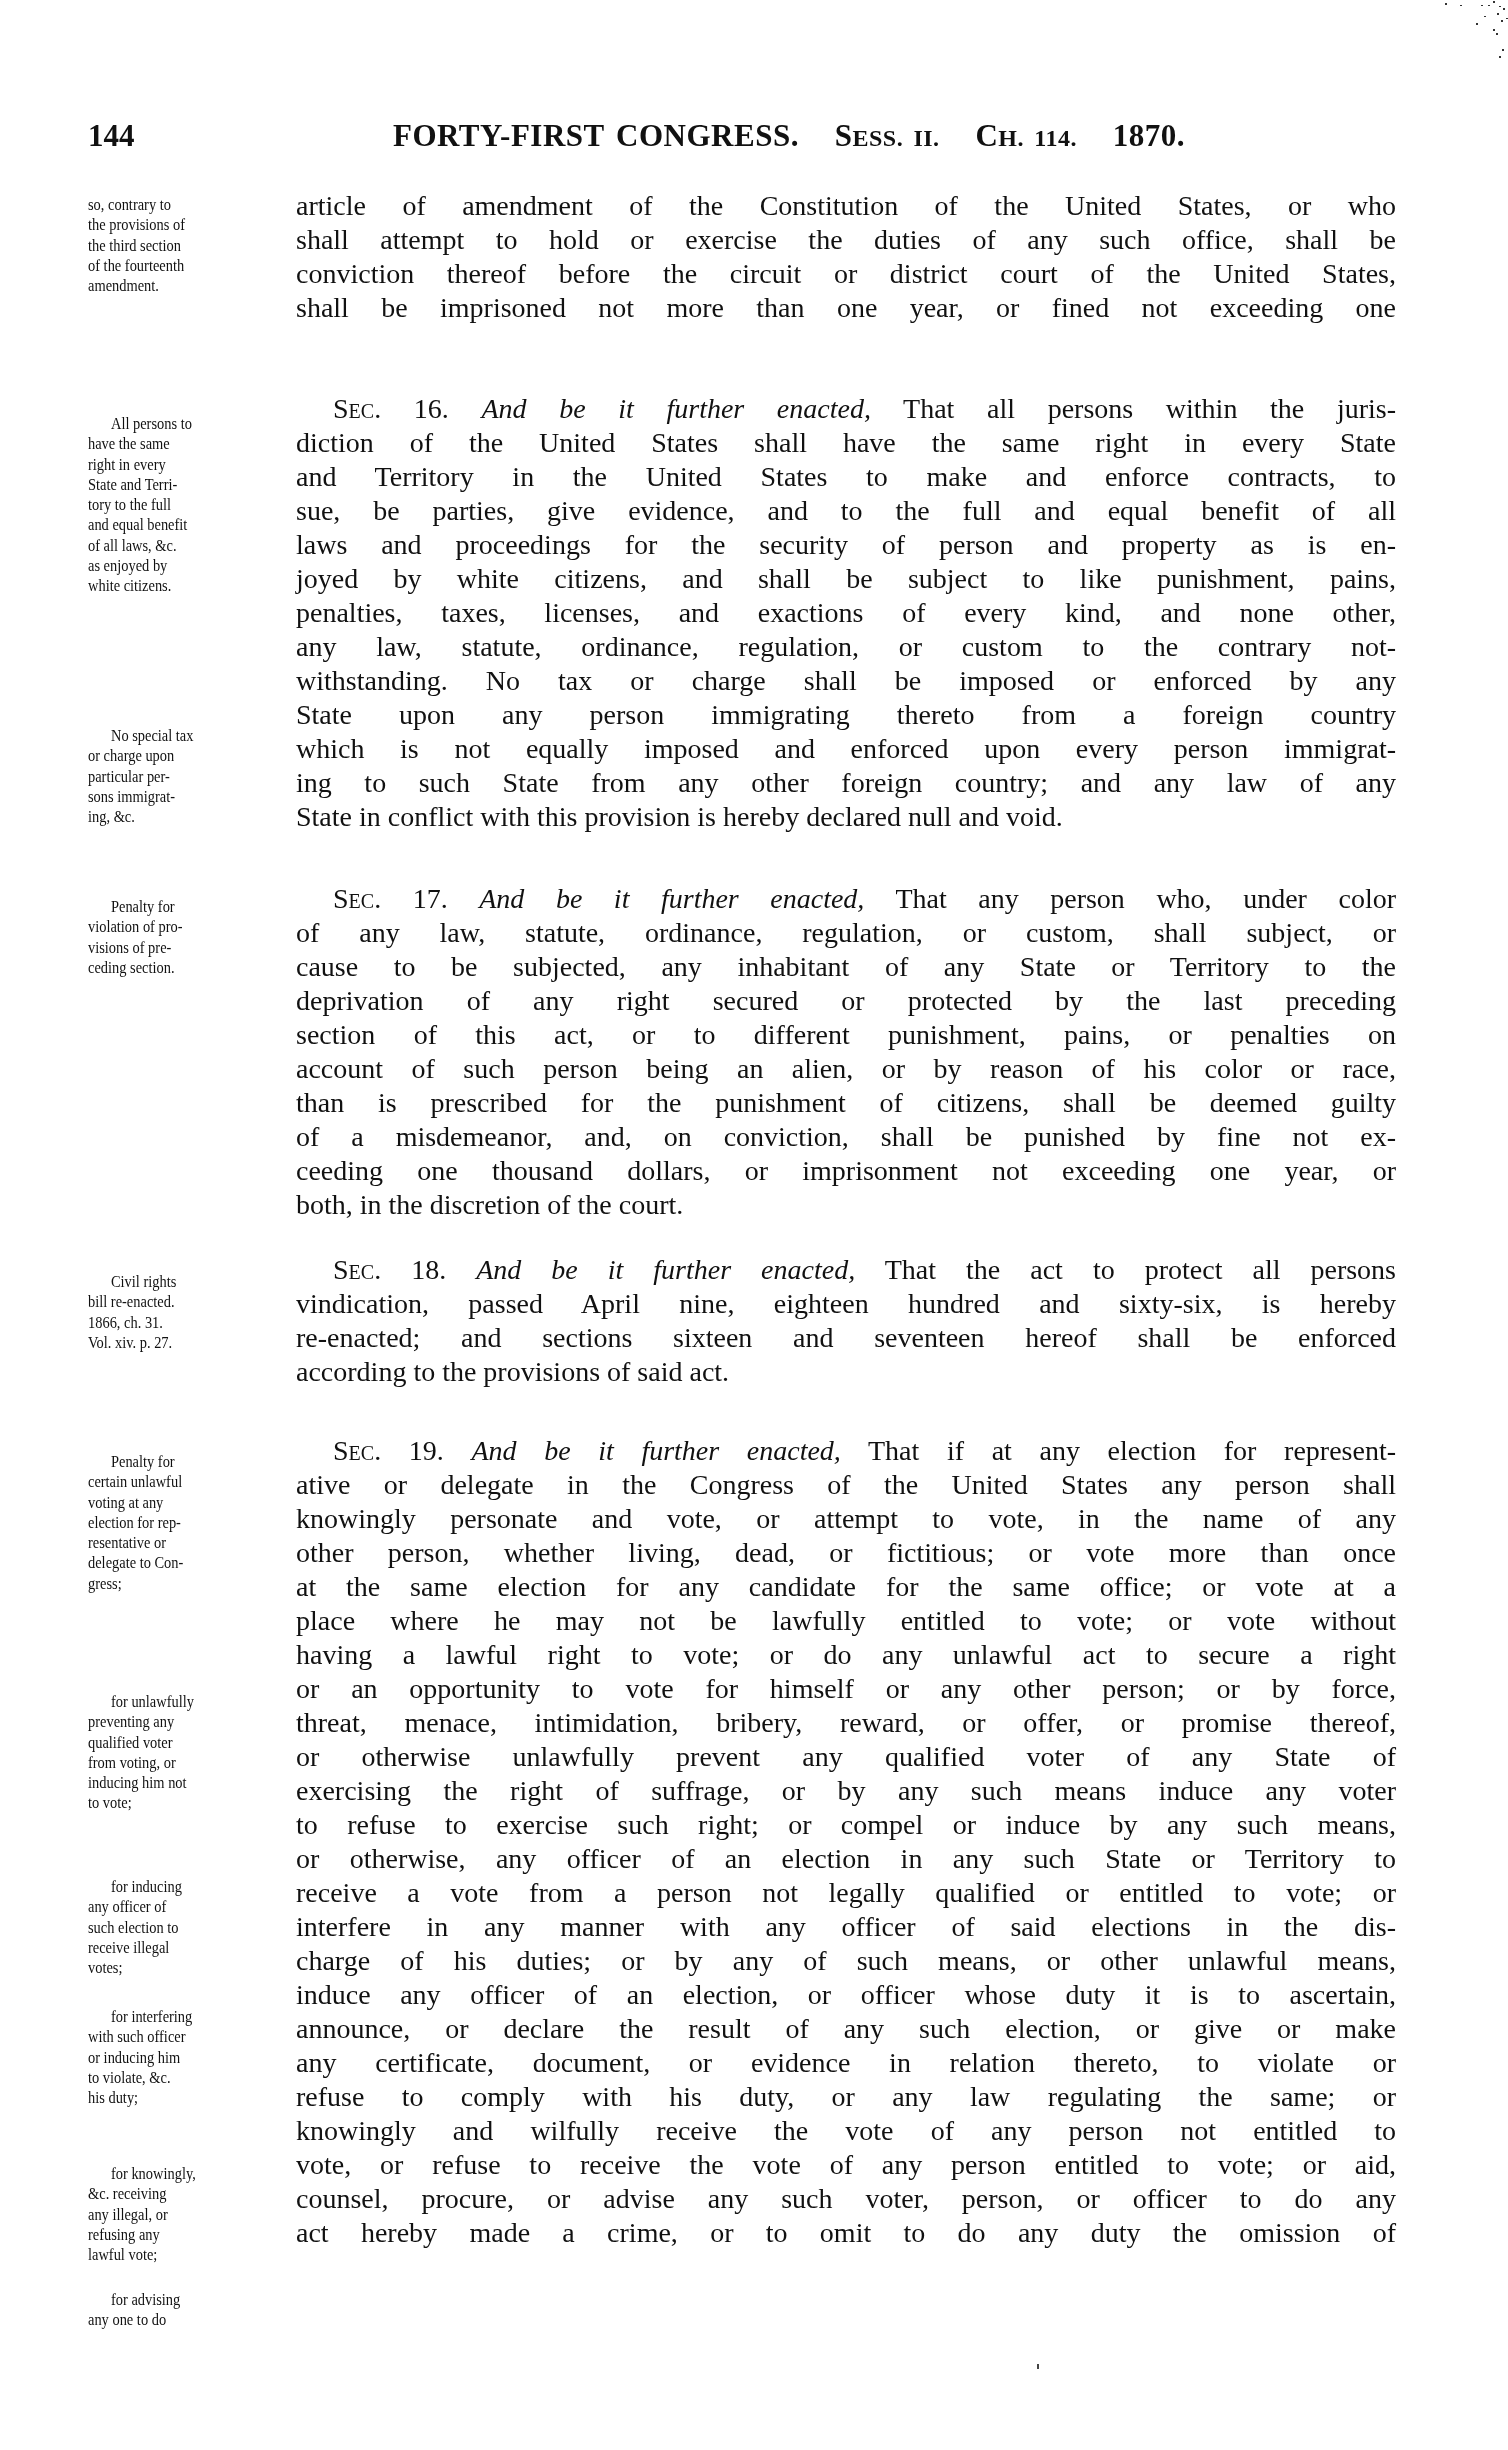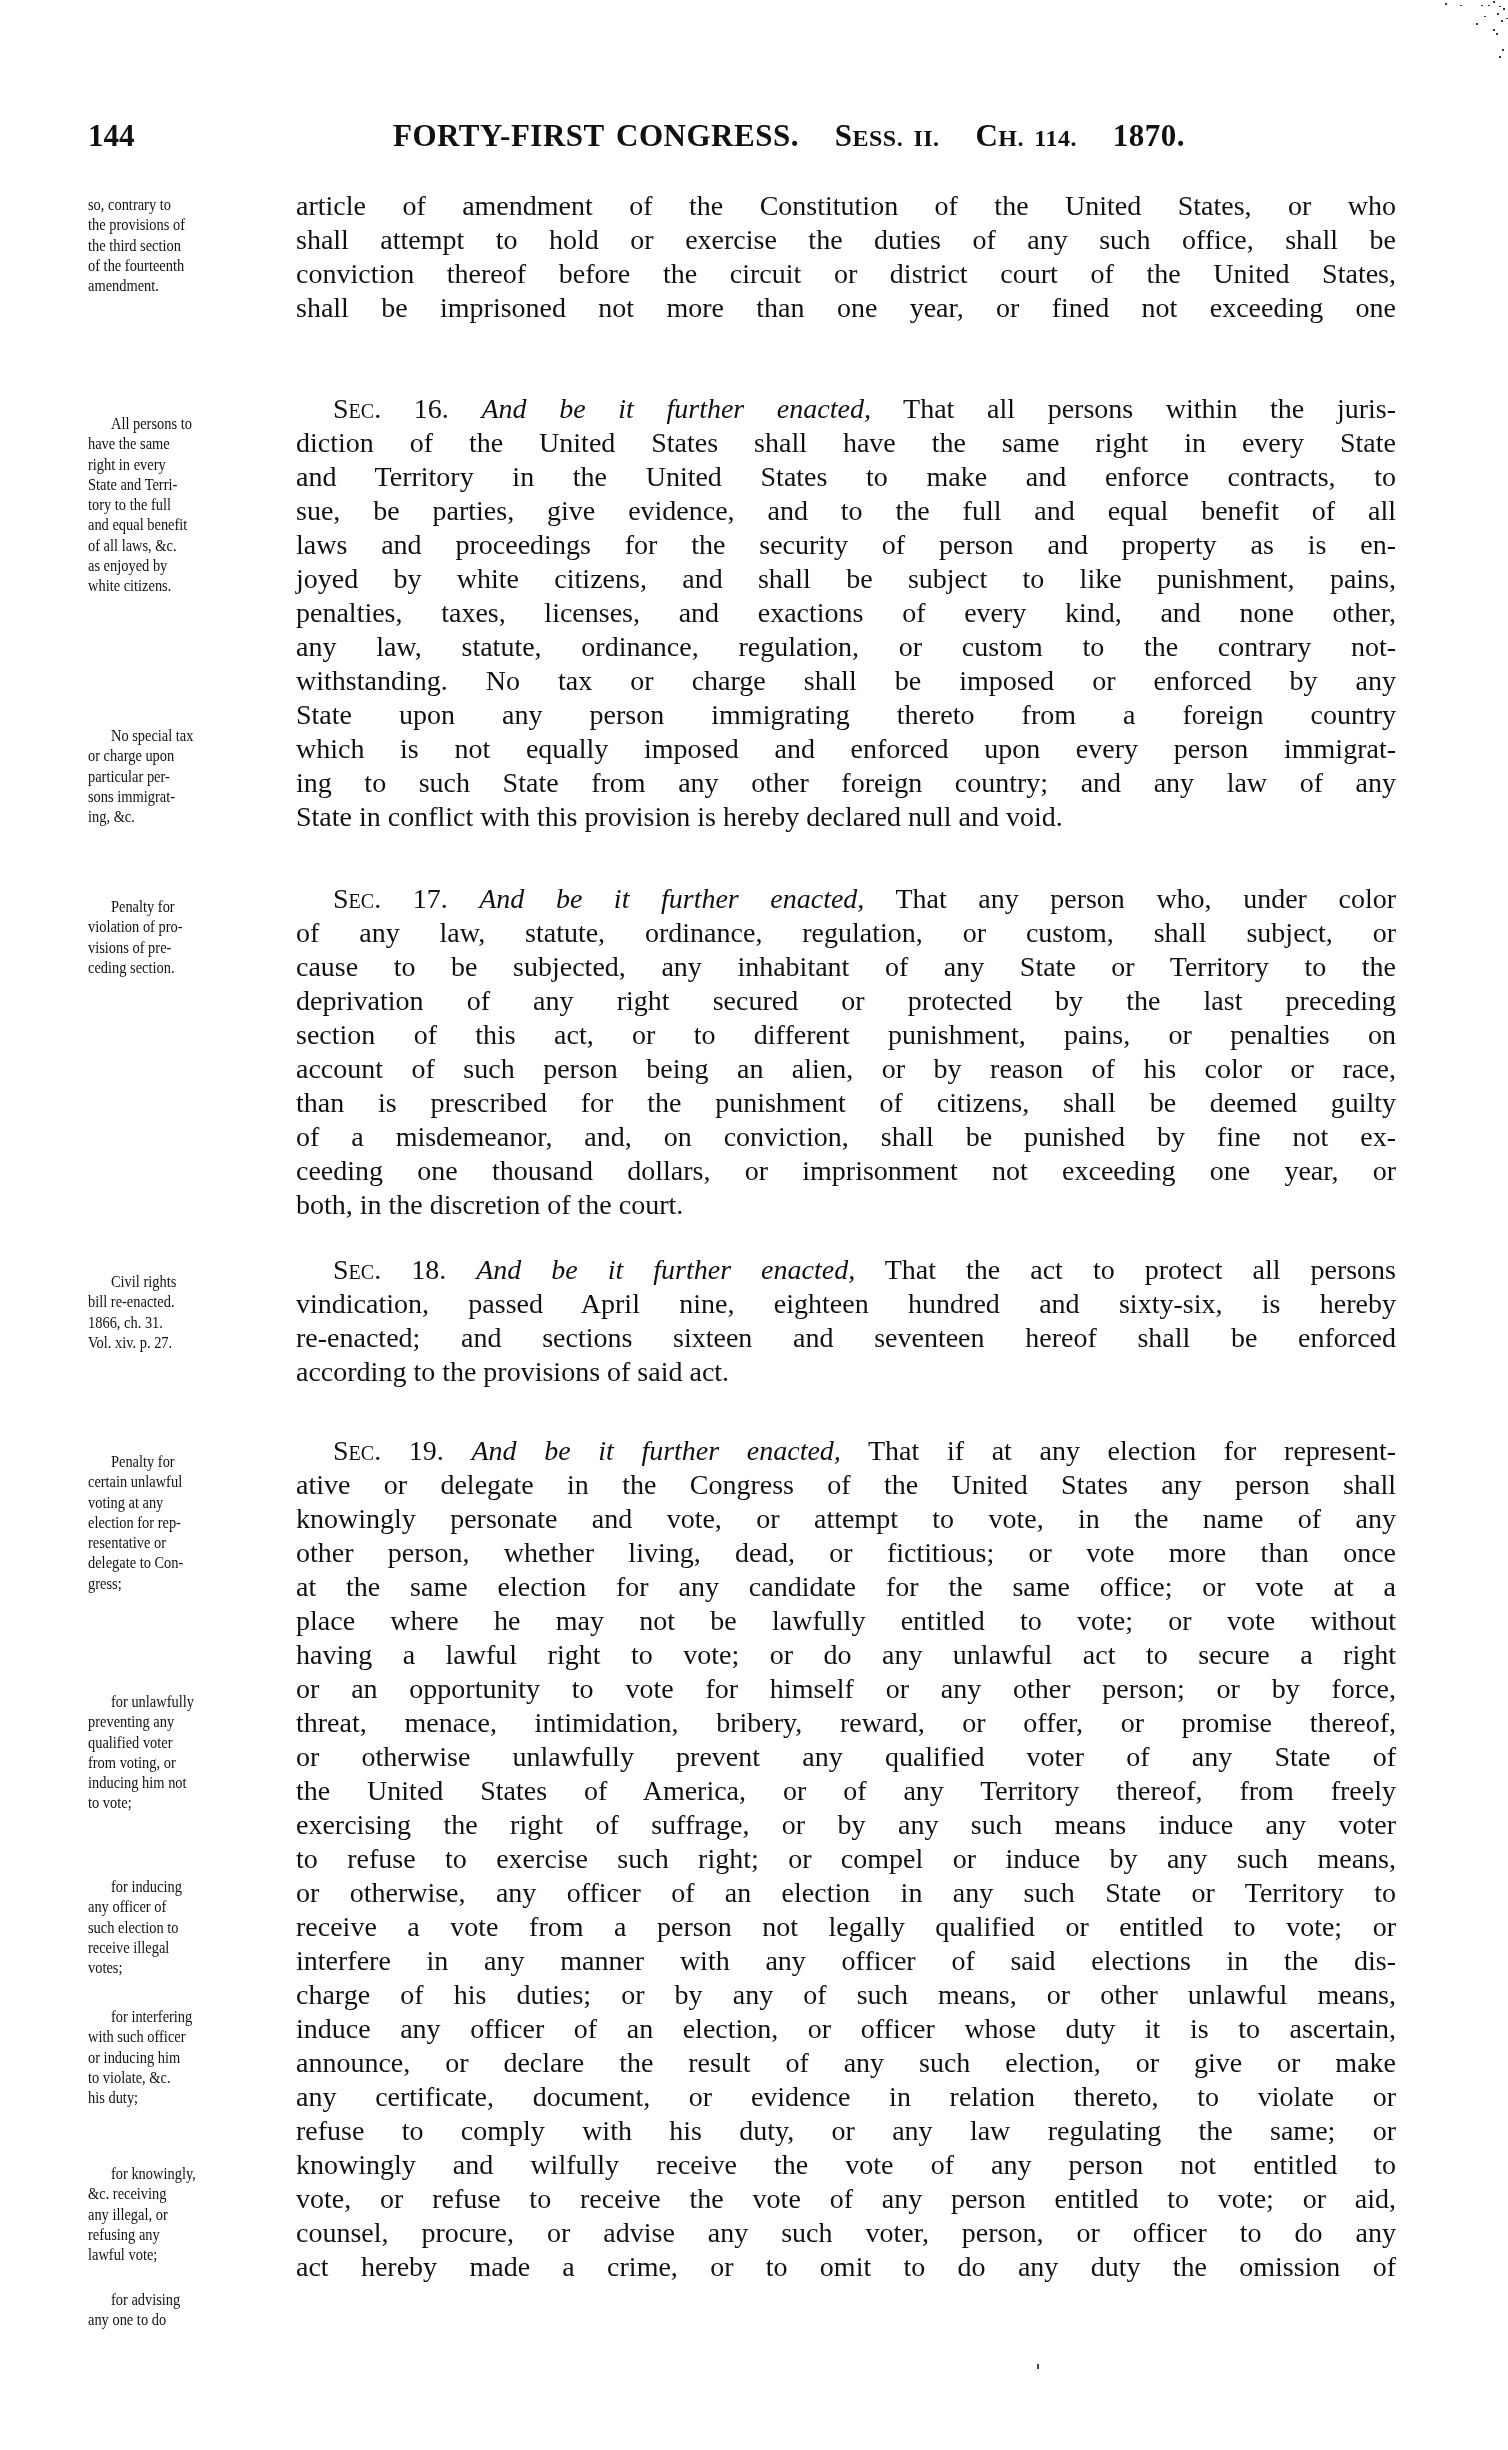--- a/index.html
+++ b/index.html
@@ -166,21 +166,20 @@
     <span class="line first"><span class="sec-label">Sec. 19.</span> <span class="enact">And be it further enacted,</span><span> That if at any election for represent-</span></span>
     <span class="line">ative or delegate in the Congress of the United States any person shall</span>
     <span class="line">knowingly personate and vote, or attempt to vote, in the name of any</span>
     <span class="line">other person, whether living, dead, or fictitious; or vote more than once</span>
     <span class="line">at the same election for any candidate for the same office; or vote at a</span>
     <span class="line">place where he may not be lawfully entitled to vote; or vote without</span>
     <span class="line">having a lawful right to vote; or do any unlawful act to secure a right</span>
     <span class="line">or an opportunity to vote for himself or any other person; or by force,</span>
     <span class="line">threat, menace, intimidation, bribery, reward, or offer, or promise thereof,</span>
     <span class="line">or otherwise unlawfully prevent any qualified voter of any State of</span>
-    <span class="line">the United States of America, or of any Territory thereof, from freely</span>
     <span class="line">exercising the right of suffrage, or by any such means induce any voter</span>
     <span class="line">to refuse to exercise such right; or compel or induce by any such means,</span>
     <span class="line">or otherwise, any officer of an election in any such State or Territory to</span>
     <span class="line">receive a vote from a person not legally qualified or entitled to vote; or</span>
     <span class="line">interfere in any manner with any officer of said elections in the dis-</span>
     <span class="line">charge of his duties; or by any of such means, or other unlawful means,</span>
     <span class="line">induce any officer of an election, or officer whose duty it is to ascertain,</span>
     <span class="line">announce, or declare the result of any such election, or give or make</span>
     <span class="line">any certificate, document, or evidence in relation thereto, to violate or</span>
     <span class="line">refuse to comply with his duty, or any law regulating the same; or</span>

